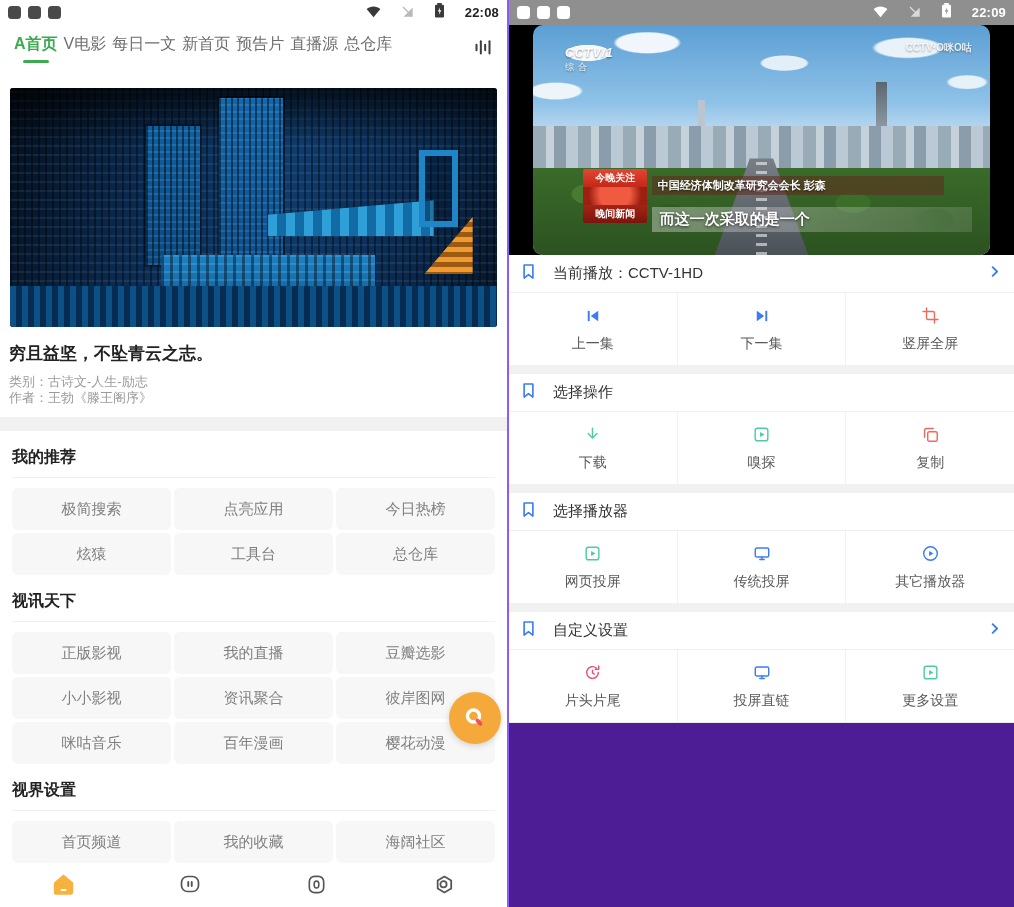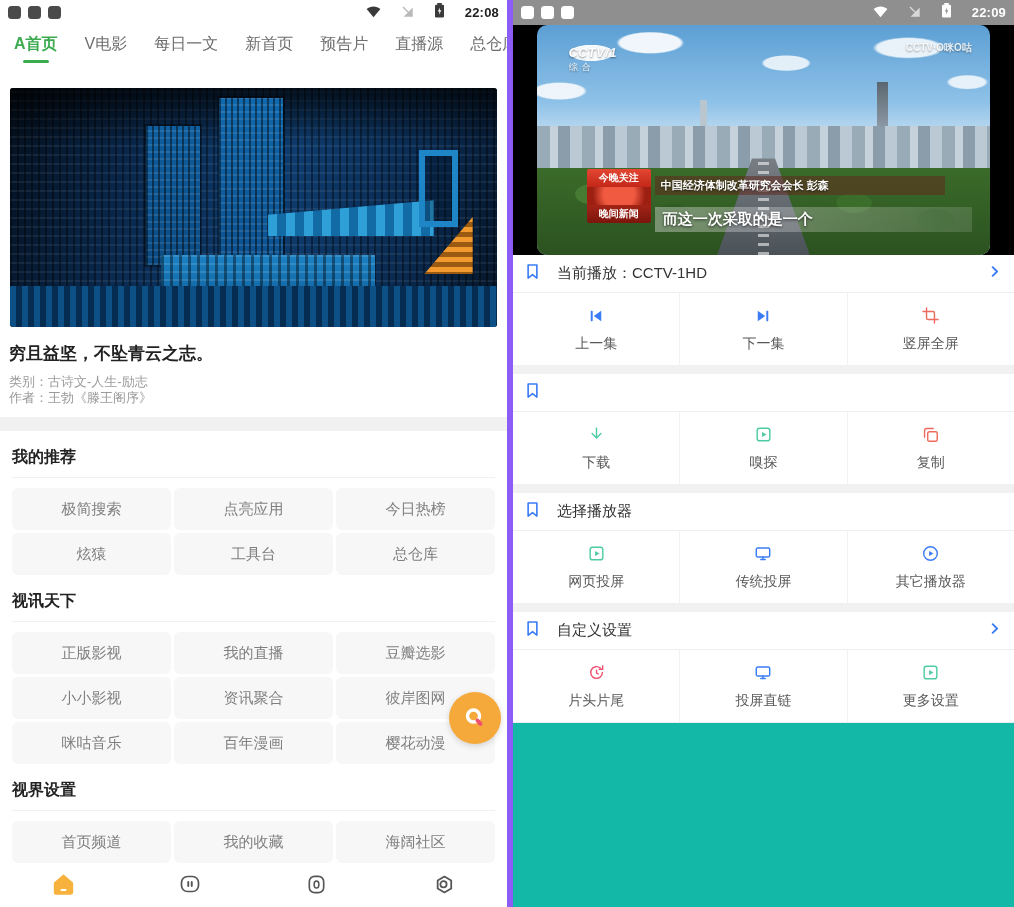--- a/index.html
+++ b/index.html
@@ -1,35 +1,35 @@
 <!DOCTYPE html>
 <html><head>
 <meta charset="utf-8">
 <style>
   html,body{margin:0;padding:0;background:#000;}
   *{box-sizing:border-box;font-family:"Liberation Sans","DejaVu Sans",sans-serif;}
   .app{width:1014px;height:907px;display:flex;overflow:hidden;background:#fff;}
   .phone{width:507px;height:907px;position:relative;overflow:hidden;background:#fff;}
-  .phone.right{border-left:6px solid #8b5cf6;background:#14b8a6;}
+  .phone.right{border-left:2px solid #8b5cf6;background:#4c1d95;}
 
   
   .statusbar{height:25px;display:flex;align-items:center;padding:0 8px;}
   .statusbar.left{background:#fff;}
   .statusbar.rightbar{background:#8f8f8f;}
   .sb-left{display:flex;gap:7px;align-items:center;}
   .sb-sq{width:13px;height:13px;border-radius:3.5px;background:#4a4a4a;}
   .rightbar .sb-sq{background:#fff;}
   .sb-spacer{flex:1;}
   .sb-right{display:flex;align-items:center;gap:20px;}
   .sb-time{font-size:13px;font-weight:700;color:#222;letter-spacing:.2px;}
   .rightbar .sb-time{color:#fff;}
 
   
   .tabbar{height:43px;display:flex;align-items:center;padding:0 14px 0 14px;background:#fff;}
-  .tabs{display:flex;align-items:center;gap:27px;flex:1;}
+  .tabs{display:flex;align-items:center;gap:6px;flex:1;}
   .tab{font-size:16px;color:#6e6e6e;position:relative;padding:6px 0 10px;cursor:pointer;white-space:nowrap;}
   .tab.active{color:var(--green);font-weight:700;}
   .tab.active::after{content:"";position:absolute;left:50%;transform:translateX(-50%);bottom:2px;width:26px;height:3px;border-radius:2px;background:var(--green);}
   .eq-icon{margin-left:10px;display:flex;align-items:center;}
 
   
   .hero{position:relative;margin:20px 10px 0;height:239px;border-radius:3px;overflow:hidden;background:linear-gradient(105deg,#04101f 0%,#0a2a50 28%,#0e3c6e 55%,#0a2a50 80%,#051527 100%);}
   .hero .tex{position:absolute;inset:0;background:
       repeating-linear-gradient(90deg,rgba(0,0,0,.38) 0 2px,transparent 2px 7px),
       repeating-linear-gradient(0deg,rgba(255,255,255,.07) 0 2px,transparent 2px 9px);}
@@ -352,20 +352,21 @@
           </div>
   </div>
         <div class="gapband"></div>
         <div class="panel">
     <div class="panel-header">
       <span class="ph-bm">
         <svg width="15" height="17" viewBox="0 0 24 26">
                 <path d="M5 2.5 h14 v21 l-7 -5.4 -7 5.4 z" fill="none" stroke="#3b7cf5" stroke-width="2.6" stroke-linejoin="round"></path>
               </svg>
       </span>
+      <span class="ph-label">选择操作</span>
       <span class="chev" style="visibility: hidden;">
         <svg width="15" height="15" viewBox="0 0 24 24">
                 <path d="M9 5 l7.2 7 L9 19" fill="none" stroke="#3b7cf5" stroke-width="3" stroke-linecap="round" stroke-linejoin="round"></path>
               </svg>
       </span>
     </div>
     <div class="pbtns">
             <div class="pbtn">
     <span class="pb-ic">
                 <svg width="19" height="19" viewBox="0 0 24 24">

